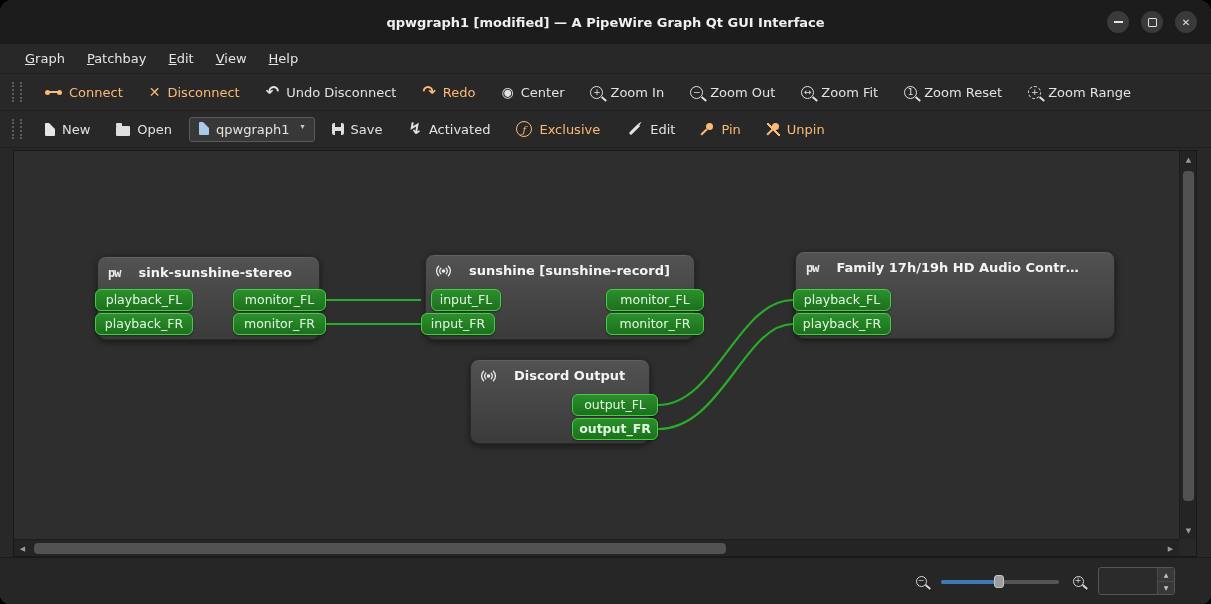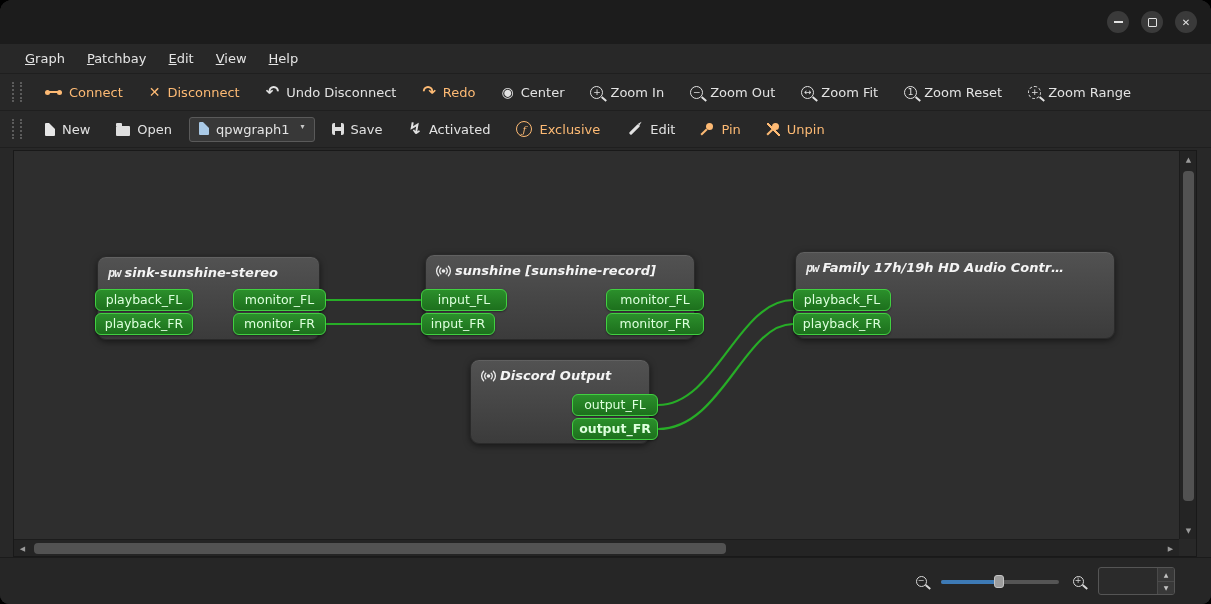--- a/index.html
+++ b/index.html
@@ -60,21 +60,21 @@
   
   .combo{display:flex;align-items:flex-start;gap:7px;padding:4px 9px;border:1px solid #5a5a5a;border-radius:3px;background:#383838;color:#e4e4e4;font-size:13px;cursor:default;}
   .combo .arrow{font-size:8px;color:#c8c8c8;margin-left:4px;}
 
   
   .frame{position:absolute;left:13px;top:150px;width:1184px;height:407px;border:1px solid #191919;background:#2e2e2e;box-sizing:border-box;}
   .canvas{position:absolute;left:0;top:0;width:1165px;height:388px;overflow:hidden;background:#2e2e2e;}
   .connection-layer{position:absolute;left:0;top:0;width:1165px;height:388px;z-index:3;}
 
   .node{position:absolute;background:linear-gradient(180deg,#525252,#3b3b3b);border:1px solid #2a2a2a;border-radius:9px;box-shadow:0 2px 6px rgba(0,0,0,.5), inset 0 1px 0 rgba(255,255,255,.09);z-index:2;box-sizing:border-box;}
-  .node-header{display:flex;align-items:center;gap:4px;padding:8px 10px 4px 10px;color:#f4f4f4;font-size:13px;font-weight:bold;white-space:nowrap;overflow:hidden;font-style:italic;}
+  .node-header{display:flex;align-items:center;gap:18px;padding:8px 10px 4px 10px;color:#f4f4f4;font-size:13px;font-weight:bold;white-space:nowrap;overflow:hidden;}
   .pw-glyph{font-family:"DejaVu Sans Mono","Liberation Mono",monospace;font-size:12px;font-weight:bold;color:#ececec;letter-spacing:-1px;flex:none;}
   .rec-icon{flex:none;display:inline-flex;}
 
   .port{position:absolute;height:22px;line-height:19px;box-sizing:border-box;border:1.6px solid #41d041;border-radius:6px;background:linear-gradient(180deg,#2b8f2b,#1d701d);color:#ddffdd;font-size:12.5px;text-align:center;z-index:4;box-shadow:0 1px 2px rgba(0,0,0,.4);white-space:nowrap;overflow:hidden;}
 
   
   .vscroll{position:absolute;right:0;top:0;width:17px;height:388px;background:#242424;border-left:1px solid #1c1c1c;box-sizing:border-box;}
   .hscroll{position:absolute;left:0;bottom:0;width:1165px;height:17px;background:#242424;border-top:1px solid #1c1c1c;box-sizing:border-box;}
   .scroll-corner{position:absolute;right:0;bottom:0;width:17px;height:17px;background:#282828;}
   .scroll-arrow{position:absolute;width:17px;height:17px;display:flex;align-items:center;justify-content:center;color:#9a9a9a;font-size:7px;}
@@ -93,20 +93,21 @@
   .spin-arrows{display:flex;flex-direction:column;border-left:1px solid #4a4a4a;height:100%;}
   .spin-btn{flex:1;width:16px;display:flex;align-items:center;justify-content:center;font-size:6px;color:#c4c4c4;background:#383838;}
   .spin-btn:first-child{border-bottom:1px solid #4a4a4a;}
 </style>
 </head>
 <body>
 
 <div class="window">
 
   <div class="titlebar">
+    <div class="title">qpwgraph1 [modified] — A PipeWire Graph Qt GUI Interface</div>
     <div class="win-controls">
       <div class="win-btn">
           <span class="min-bar"></span>
         </div>
       <div class="win-btn">
           <span class="max-square"></span>
         </div>
       <div class="win-btn">
           <span>✕</span>
         </div>
@@ -230,21 +231,21 @@
         <div class="node-header">
           <span class="rec-icon">
             <svg width="15" height="14" viewBox="0 0 15 14">
                 <circle cx="7.5" cy="7" r="1.8" fill="#ececec"></circle>
                 <path d="M4.8,4.3 A3.8,3.8 0 0 0 4.8,9.7 M10.2,4.3 A3.8,3.8 0 0 1 10.2,9.7 M2.6,2.3 A6.6,6.6 0 0 0 2.6,11.7 M12.4,2.3 A6.6,6.6 0 0 1 12.4,11.7" stroke="#ececec" stroke-width="1.3" fill="none" stroke-linecap="round"></path>
               </svg>
           </span>
           <span>sunshine [sunshine-record]</span>
         </div>
       </div>
-      <div class="port" style="left:407px;top:138px;width:86px;">input_FL</div>
+      <div class="port" style="left:417px;top:138px;width:70px;">input_FL</div>
       <div class="port" style="left:407px;top:162px;width:74px;">input_FR</div>
       <div class="port" style="left:592px;top:138px;width:98px;">monitor_FL</div>
       <div class="port" style="left:592px;top:162px;width:98px;">monitor_FR</div>
 
       <div class="node" style="left:781px;top:100px;width:320px;height:88px;">
         <div class="node-header">
           <span class="pw-glyph">pw</span>
           <span>Family 17h/19h HD Audio Contr…</span>
         </div>
       </div>

